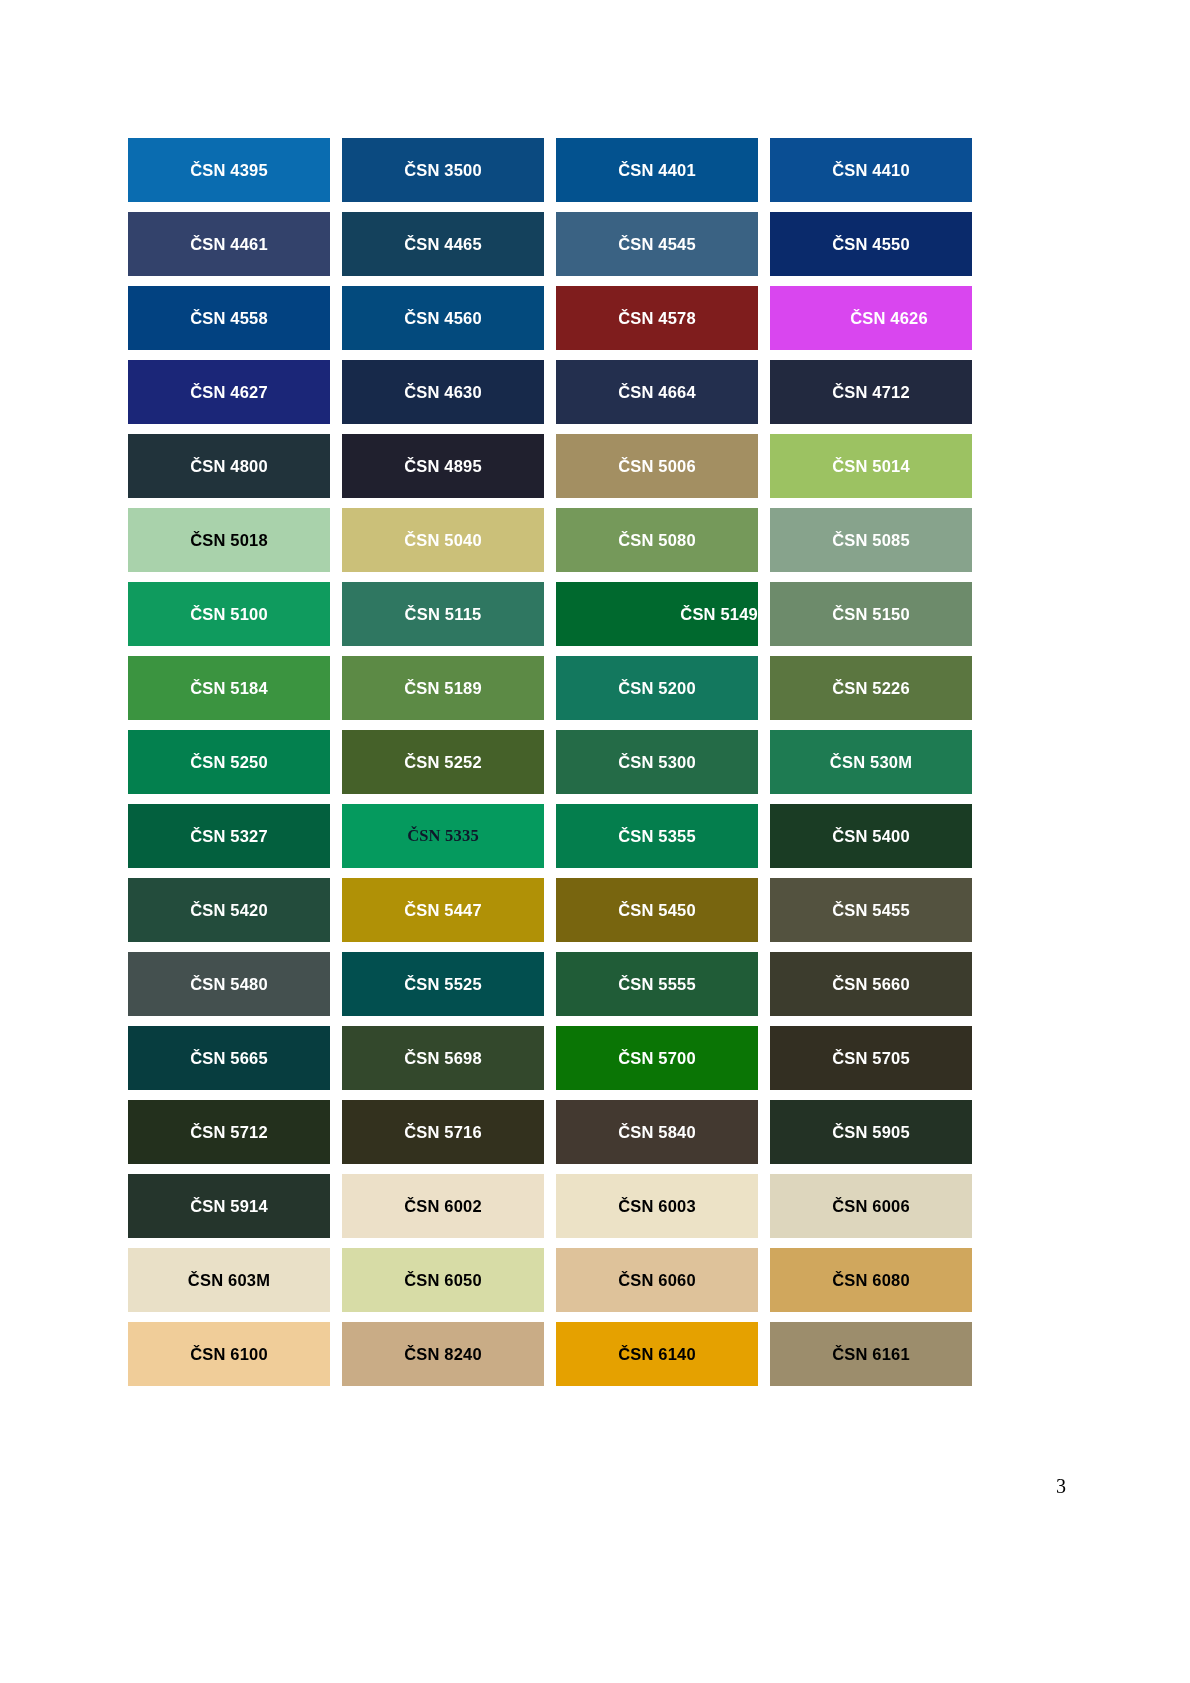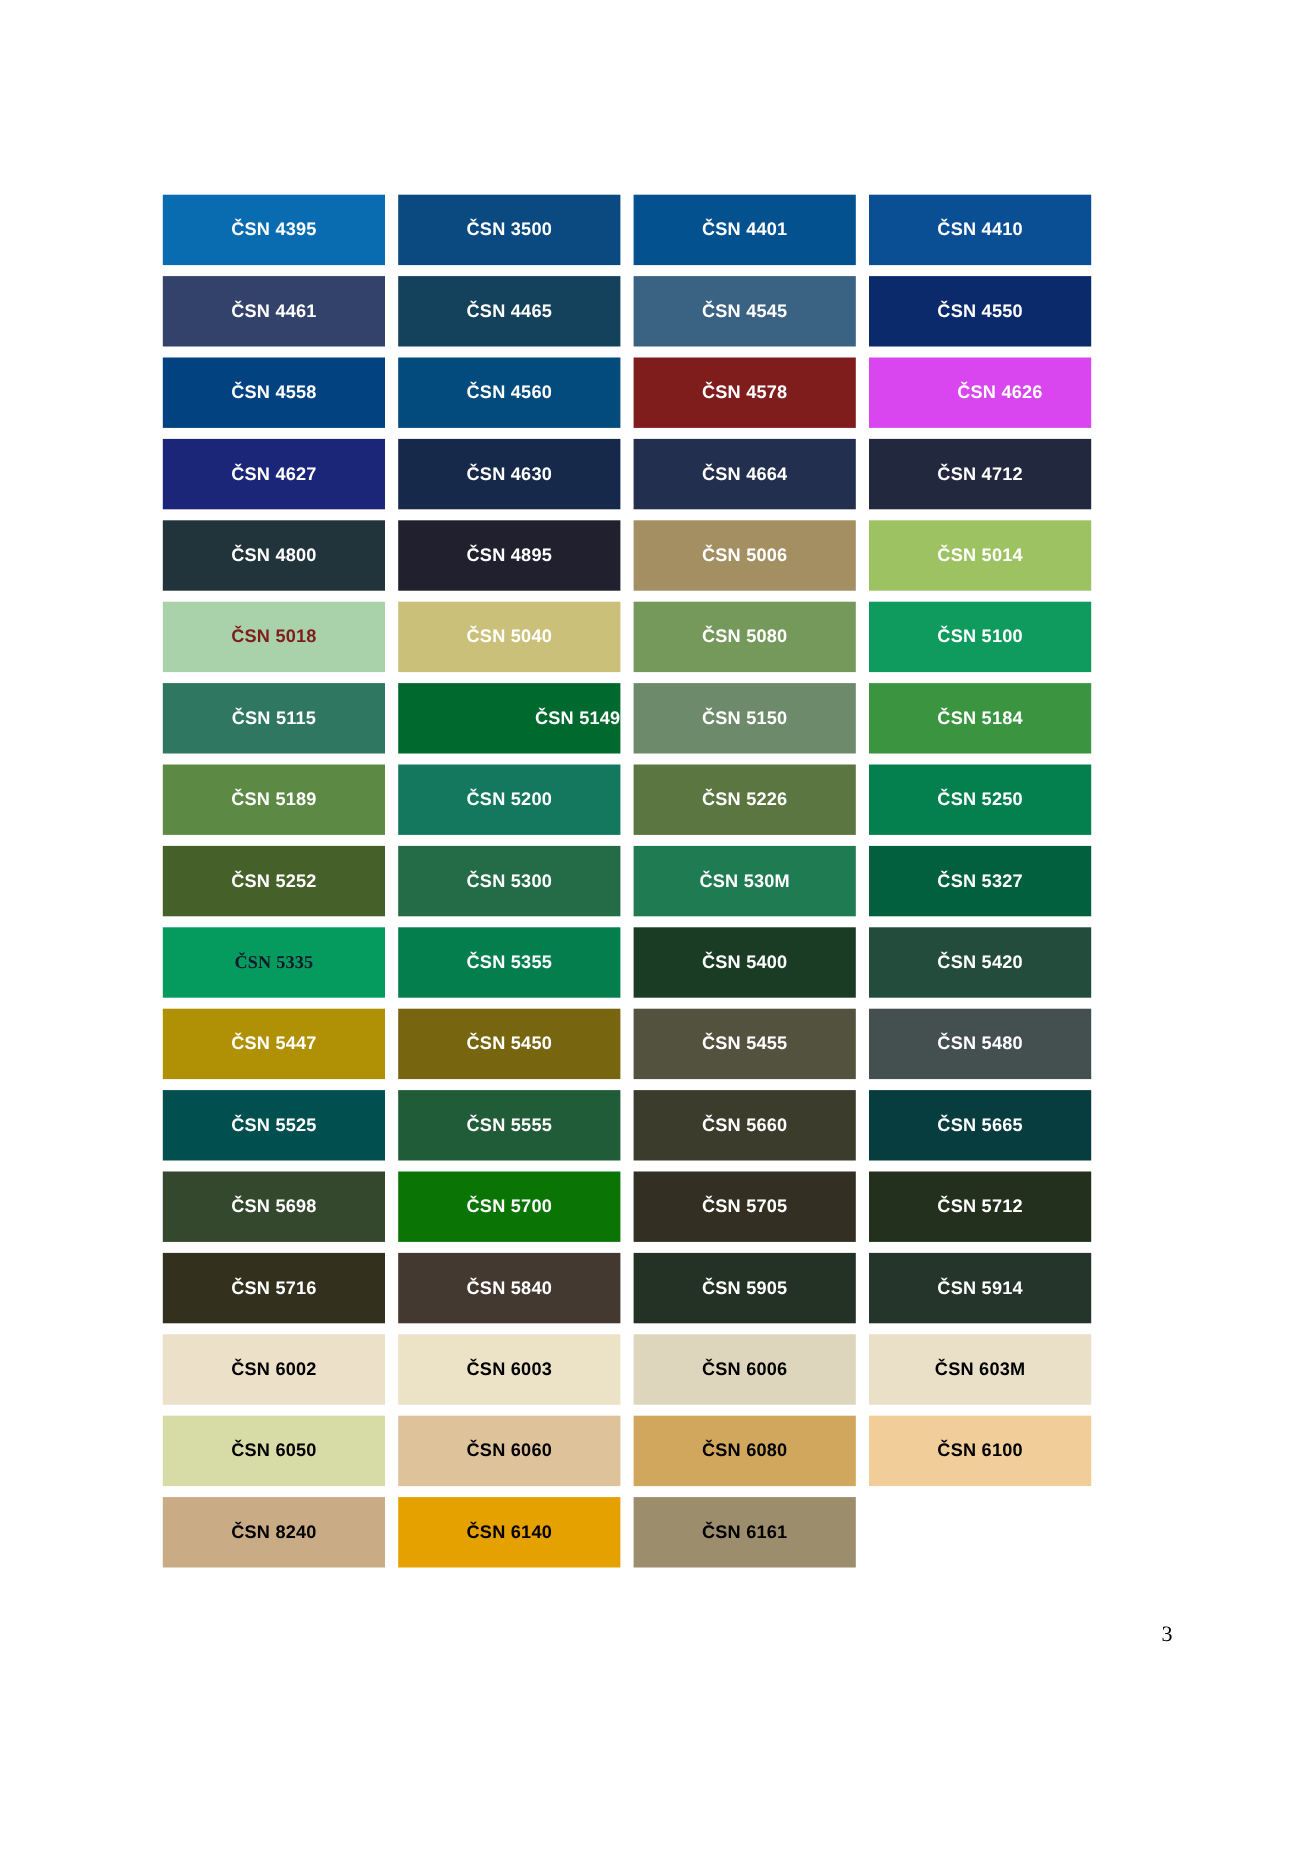--- a/index.html
+++ b/index.html
@@ -20,28 +20,27 @@
     position: absolute;
     left: 0;
     top: 0;
     width: 1190px;
     height: 1683px;
     background: #ffffff;
   }
 
   #swatch-grid {
     position: absolute;
-    left: 148px;
+    left: 128px;
     top: 138px;
     width: 845px;
     display: grid;
     grid-template-columns: repeat(4, 202px);
     column-gap: 12px;
     row-gap: 10px;
-    margin-top: 39px;
   }
 
   .swatch {
     height: 64px;
     display: flex;
     align-items: center;
     justify-content: center;
     box-sizing: border-box;
     overflow: hidden;
   }
@@ -128,27 +127,30 @@
       <div class="swatch" style="background-color: rgb(32, 32, 46);">
         <span class="swatch-label light-text" style="color: rgb(255, 255, 255);">ČSN 4895</span>
       </div>
       <div class="swatch" style="background-color: rgb(163, 143, 98);">
         <span class="swatch-label light-text" style="color: rgb(255, 255, 255);">ČSN 5006</span>
       </div>
       <div class="swatch" style="background-color: rgb(156, 194, 98);">
         <span class="swatch-label light-text" style="color: rgb(255, 255, 255);">ČSN 5014</span>
       </div>
       <div class="swatch" style="background-color: rgb(169, 210, 171);">
-        <span class="swatch-label light-text" style="color: #7f1d1d;">ČSN 5018</span>
+        <span class="swatch-label light-text" style="color: #000000;">ČSN 5018</span>
       </div>
       <div class="swatch" style="background-color: rgb(203, 192, 121);">
         <span class="swatch-label light-text" style="color: rgb(255, 255, 255);">ČSN 5040</span>
       </div>
       <div class="swatch" style="background-color: rgb(117, 153, 90);">
         <span class="swatch-label light-text" style="color: rgb(255, 255, 255);">ČSN 5080</span>
+      </div>
+      <div class="swatch" style="background-color: rgb(135, 163, 140);">
+        <span class="swatch-label light-text" style="color: rgb(255, 255, 255);">ČSN 5085</span>
       </div>
       <div class="swatch" style="background-color: rgb(15, 155, 94);">
         <span class="swatch-label light-text" style="color: rgb(255, 255, 255);">ČSN 5100</span>
       </div>
       <div class="swatch" style="background-color: rgb(47, 119, 97);">
         <span class="swatch-label light-text" style="color: rgb(255, 255, 255);">ČSN 5115</span>
       </div>
       <div class="swatch" style="background-color: rgb(0, 105, 46); justify-content: flex-end;">
         <span class="swatch-label light-text" style="color: rgb(255, 255, 255);">ČSN 5149</span>
       </div>

